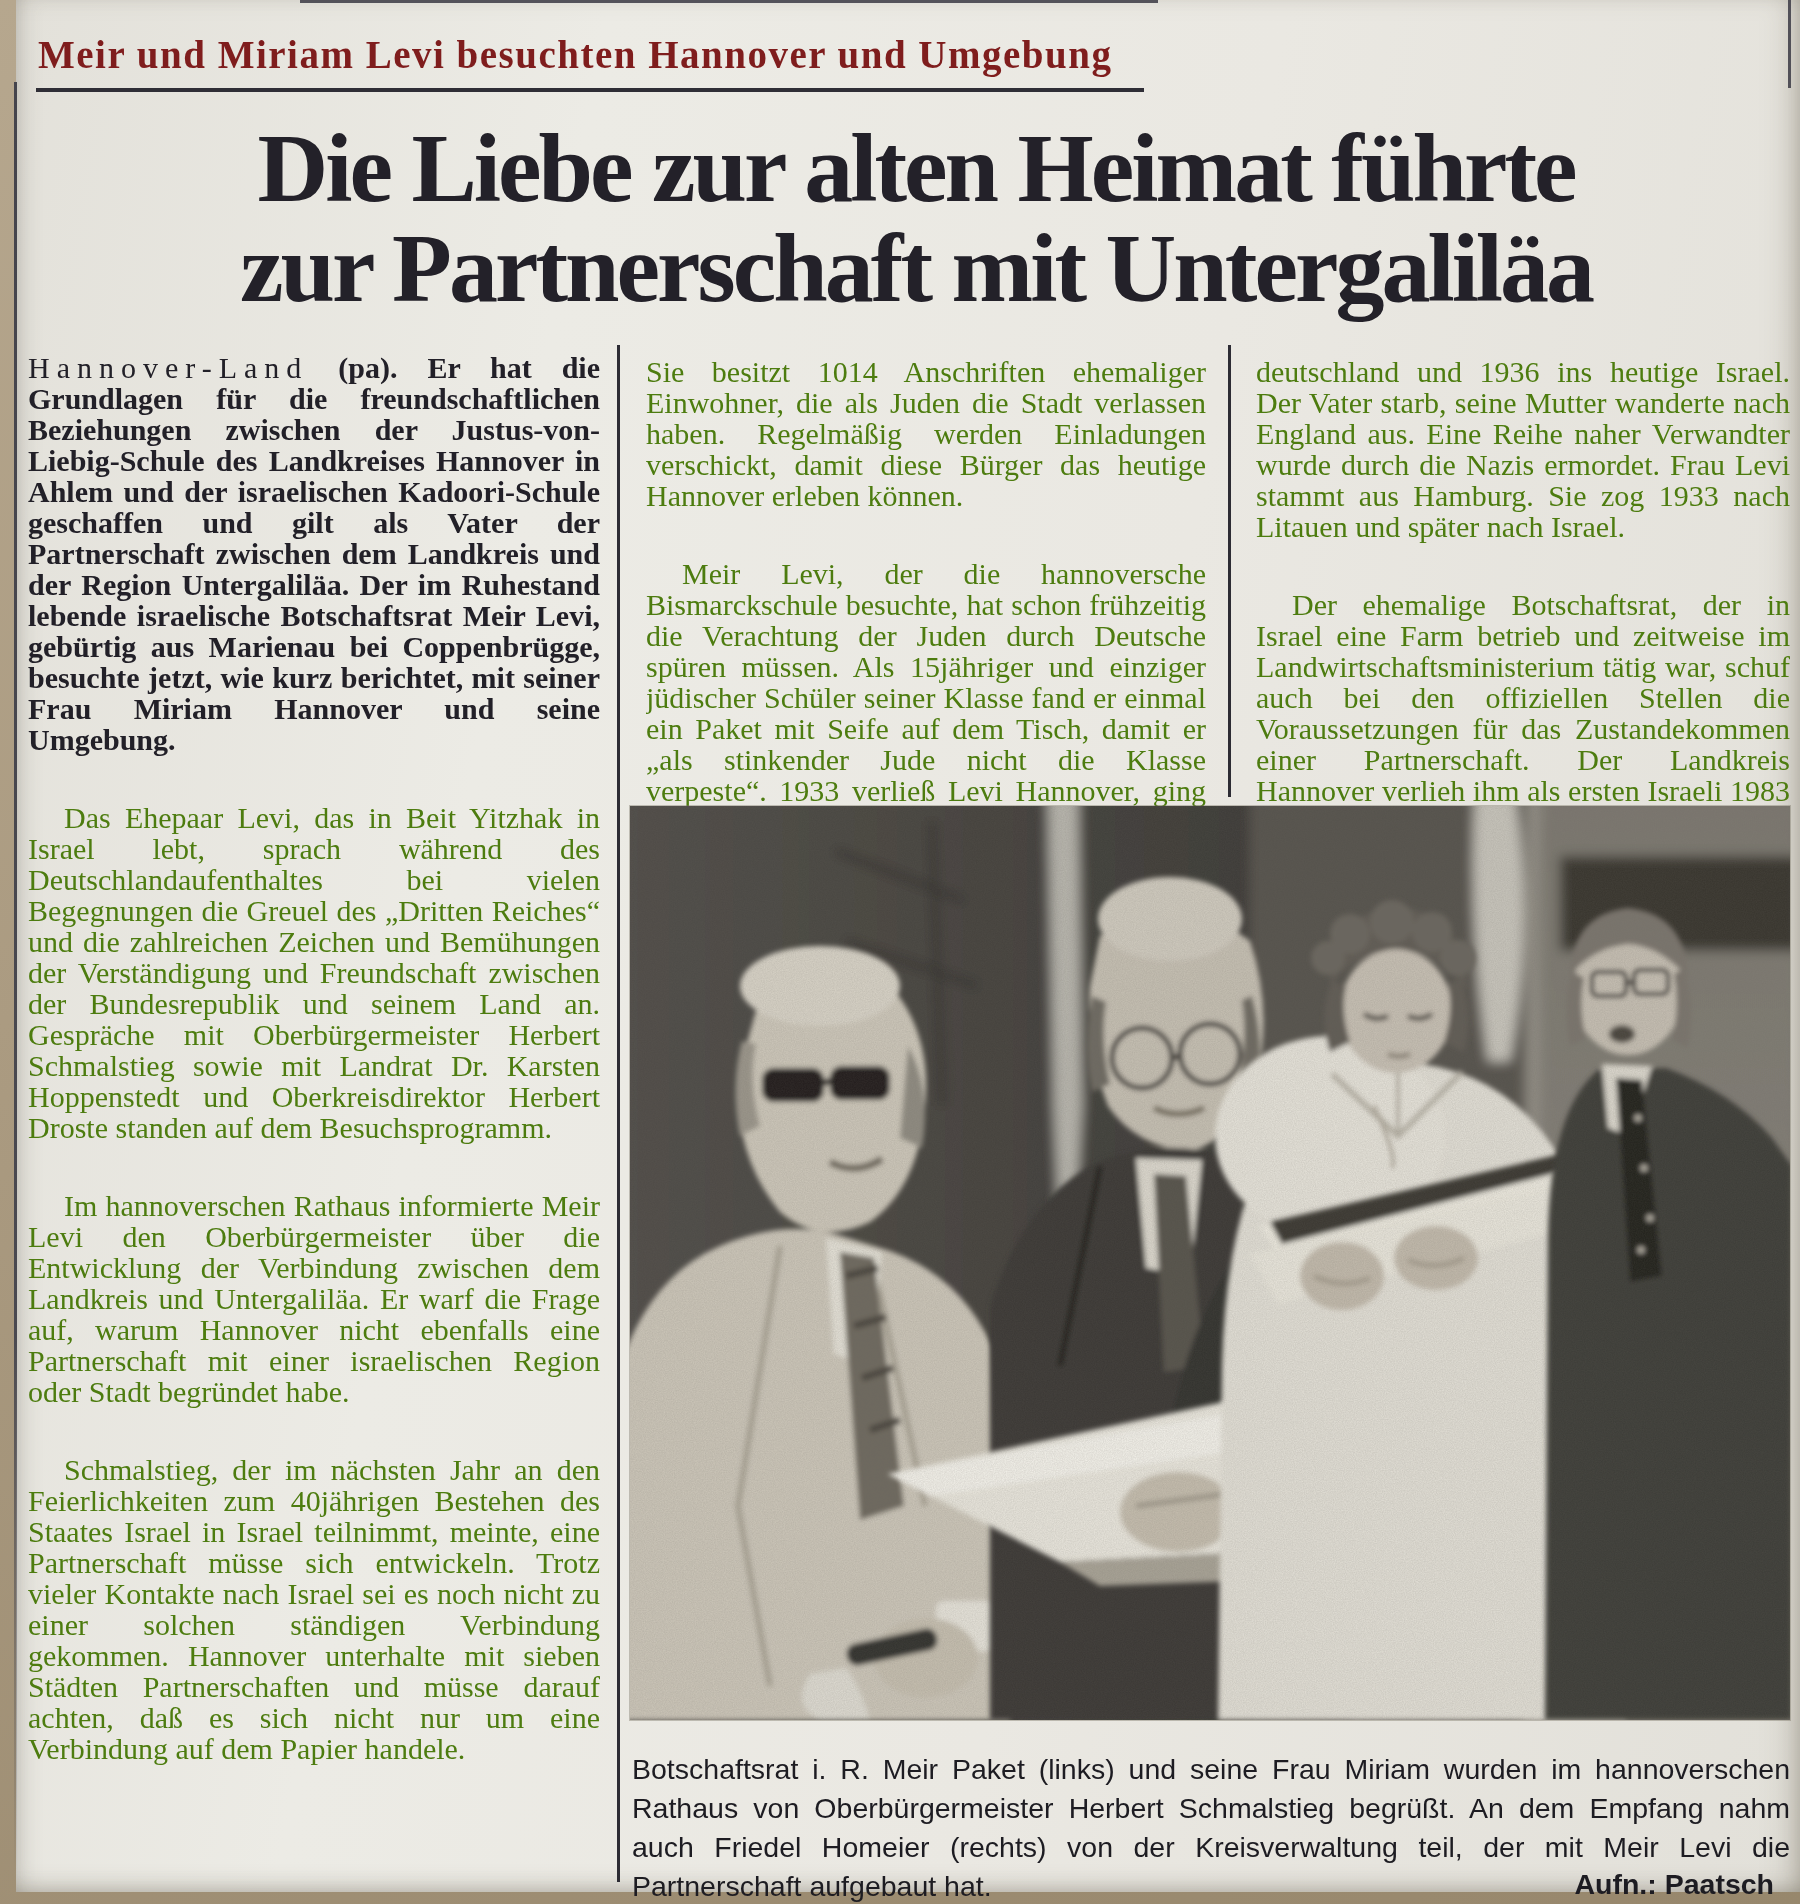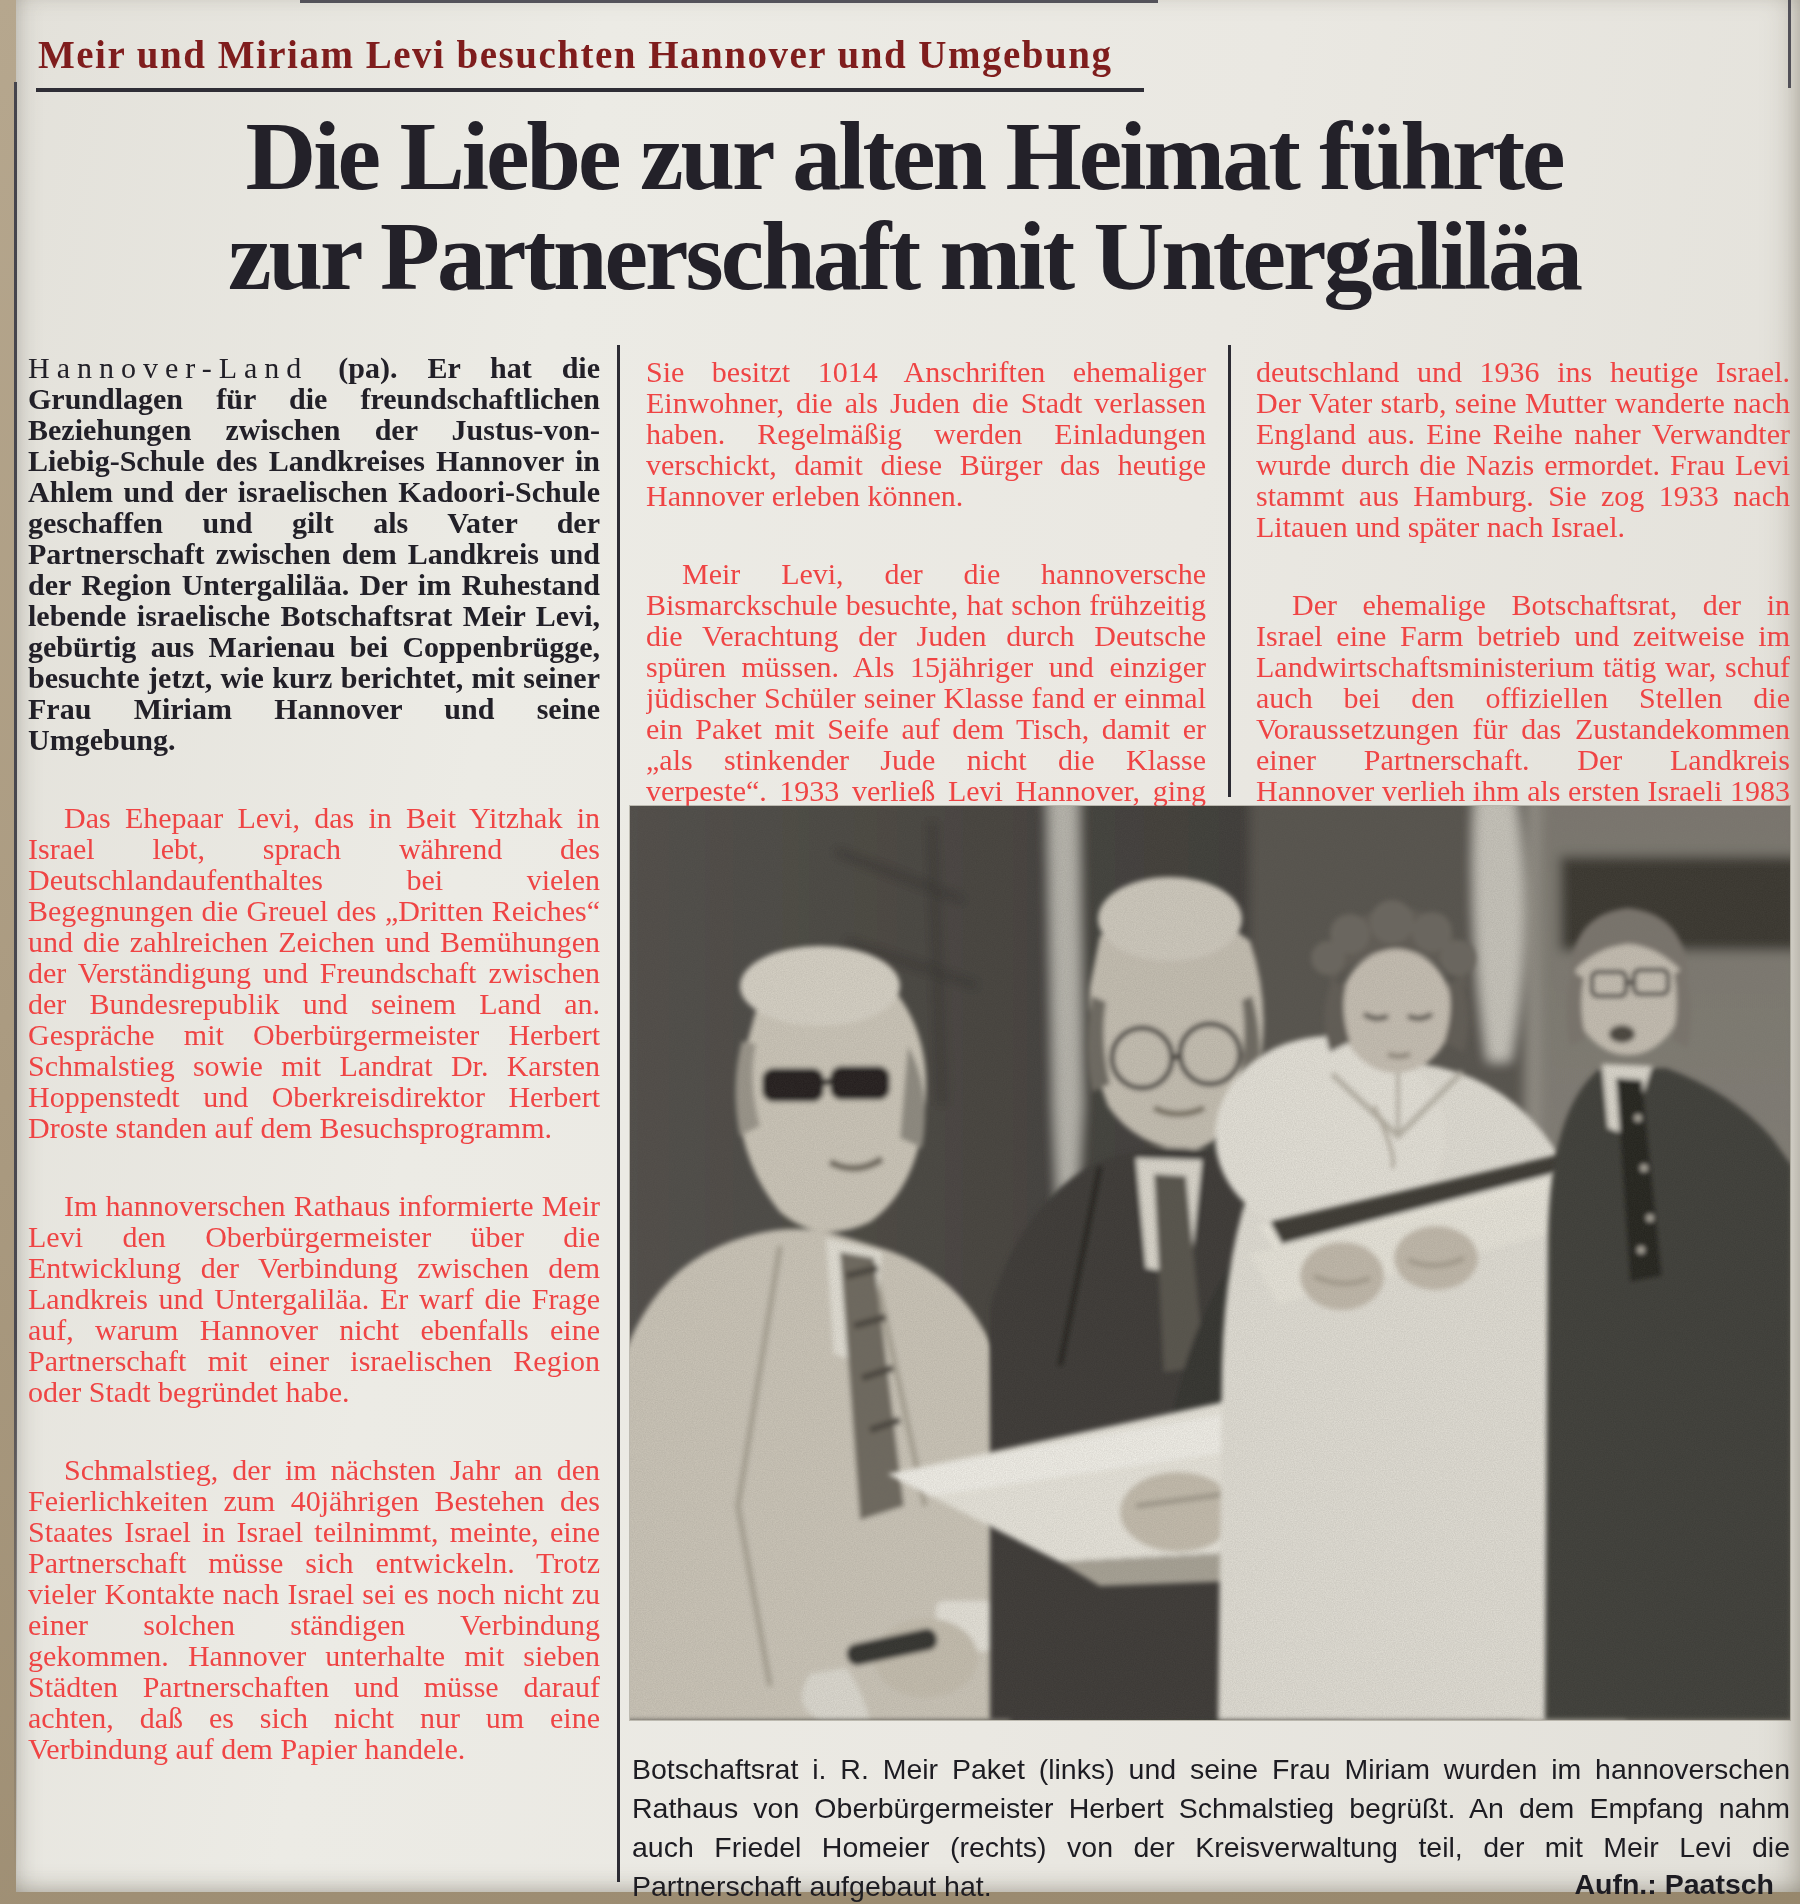--- a/index.html
+++ b/index.html
@@ -31,21 +31,21 @@
     position:absolute; left:30px; top:102px; width:1740px; text-align:center;
     font-weight:bold; font-size:98px; line-height:100px; letter-spacing:-3px; color:#232129;
   }
   .headline div { white-space:nowrap; }
 
   .col { position:absolute; overflow:hidden; }
   .col-1 { left:28px;   top:352px; width:572px; height:1532px; }
   .col-2 { left:646px;  top:356px; width:560px; height:450px; }
   .col-3 { left:1256px; top:356px; width:534px; height:450px; }
   .col p {
-    margin:0; font-size:30px; line-height:31px; text-align:justify; color:#ef4444;
+    margin:0; font-size:30px; line-height:31px; text-align:justify; color:#4d7c0f;
   }
   .col p.indent { text-indent:36px;margin-top:47px; }
   p.lead { font-weight:bold; margin-bottom:30px; color:#222028; }
   .dateline { letter-spacing:7px; font-weight:normal; }
 
   .rule-v { position:absolute; width:3px; background:#2d2c34; }
   .rule-col1 { left:617px;  top:345px; height:1537px; }
   .rule-col2 { left:1228px; top:345px; height:452px; }
 
   .photo {
@@ -66,21 +66,21 @@
 <body>
 
 <div class="paper"></div>
 <div class="edge-left"></div>
 <div class="edge-top"></div>
 <div class="edge-topright"></div>
 
 <div class="kicker">Meir und Miriam Levi besuchten Hannover und Umgebung</div>
 <div class="kicker-rule"></div>
 
-<h1 class="headline" style="margin:4px">
+<h1 class="headline" style="margin:16px">
   <div>Die Liebe zur alten Heimat führte</div>
   <div>zur Partnerschaft mit Untergaliläa</div>
 </h1>
 
 <div class="col col-1">
   <p class="lead"><span class="dateline">Hannover-Land</span> <span>(pa).</span> <span>Er hat die Grundlagen für die freundschaftlichen Beziehungen zwischen der Justus-von-Liebig-Schule des Landkreises Hannover in Ahlem und der israelischen Kadoori-Schule geschaffen und gilt als Vater der Partnerschaft zwischen dem Landkreis und der Region Untergaliläa. Der im Ruhestand lebende israelische Botschaftsrat Meir Levi, gebürtig aus Marienau bei Coppenbrügge, besuchte jetzt, wie kurz berichtet, mit seiner Frau Miriam Hannover und seine Umgebung.</span></p>
   <p class="indent">Das Ehepaar Levi, das in Beit Yitzhak in Israel lebt, sprach während des Deutschlandaufenthaltes bei vielen Begegnungen die Greuel des „Dritten Reiches“ und die zahlreichen Zeichen und Bemühungen der Verständigung und Freundschaft zwischen der Bundesrepublik und seinem Land an. Gespräche mit Oberbürgermeister Herbert Schmalstieg sowie mit Landrat Dr. Karsten Hoppenstedt und Oberkreisdirektor Herbert Droste standen auf dem Besuchsprogramm.</p>
   <p class="indent">Im hannoverschen Rathaus informierte Meir Levi den Oberbürgermeister über die Entwicklung der Verbindung zwischen dem Landkreis und Untergaliläa. Er warf die Frage auf, warum Hannover nicht ebenfalls eine Partnerschaft mit einer israelischen Region oder Stadt begründet habe.</p>
   <p class="indent">Schmalstieg, der im nächsten Jahr an den Feierlichkeiten zum 40jährigen Bestehen des Staates Israel in Israel teilnimmt, meinte, eine Partnerschaft müsse sich entwickeln. Trotz vieler Kontakte nach Israel sei es noch nicht zu einer solchen ständigen Verbindung gekommen. Hannover unterhalte mit sieben Städten Partnerschaften und müsse darauf achten, daß es sich nicht nur um eine Verbindung auf dem Papier handele.</p>
 </div>

